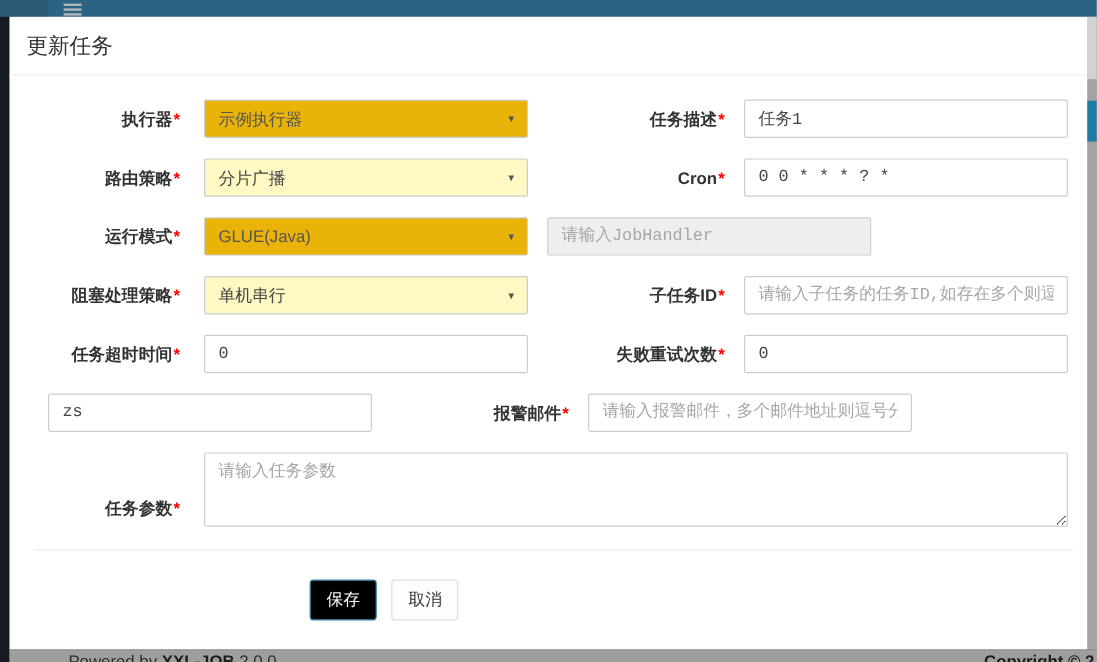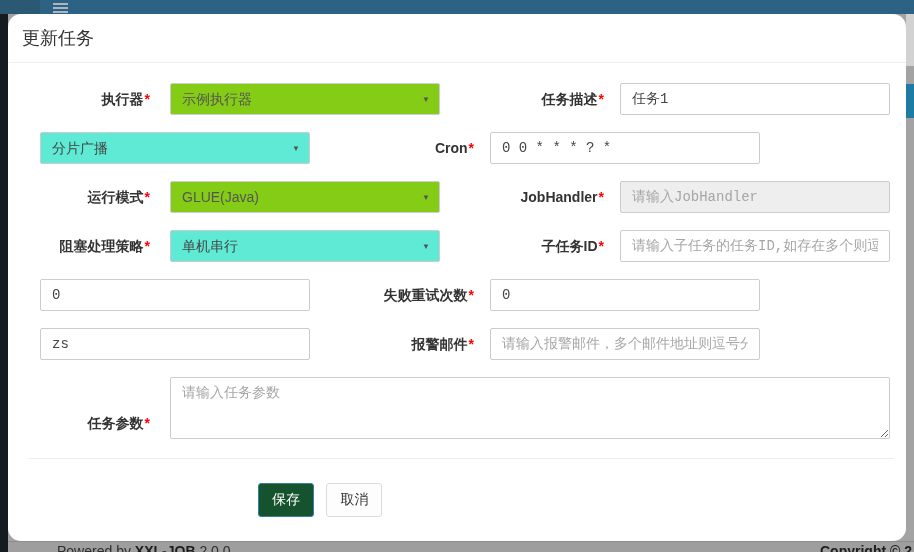--- a/index.html
+++ b/index.html
@@ -20,49 +20,49 @@
   .backdrop-right-light { position:absolute; left:906px; top:14px; width:8px; height:52px; background:#d2d2d2; }
   .bg-blue-frag { position:absolute; left:903px; top:84px; width:11px; height:34px; background:#1e7ca4; border-radius:3px 0 0 3px; }
 
   
   .footer { position:absolute; left:8px; top:541px; width:906px; height:11px; background:#9e9e9e; border-top:1px solid #8d8d8d; }
   .footer-powered { position:absolute; left:49px; top:1px; font-size:14px; color:#2e2e2e; white-space:nowrap; }
   .footer-powered b { color:#1d1d1d; }
   .footer-copyright { position:absolute; left:812px; top:1px; font-size:14px; font-weight:bold; color:#1d1d1d; white-space:nowrap; }
 
   
-  .modal { position:absolute; left:8px; top:14px; width:898px; height:527px; background:#fff;border-radius:13px; }
+  .modal { position:absolute; left:8px; top:14px; width:898px; height:527px; background:#fff; }
   .modal-title { height:49px; line-height:49px; padding-left:14px; font-size:18px; color:#333; border-bottom:1px solid #eee; }
 
   .form { padding:20px 0 0 12px; }
   .frow { display:flex; align-items:center; margin-bottom:17px; height:32px; }
   .frow.tall { height:62px; align-items:flex-end; }
   .lbl { width:130px; text-align:right; font-weight:bold; font-size:14px; color:#333; line-height:32px; white-space:nowrap; }
   .lbl .req { color:#ff0000; margin-left:1px; font-weight:bold; }
   .lbl.rlbl { width:164px;text-align:right; }
   .ctrl { margin-left:20px; width:270px; position:relative; }
   .ctrl.rctrl { margin-left:16px; }
   .ctrl.wide { width:633px;margin-top:36px; }
 
-  .selbox { width:270px; height:32px; border:1px solid #ccc; border-radius:2px; background:#5eead4;
+  .selbox { width:270px; height:32px; border:1px solid #ccc; border-radius:2px; background:#fef9c3;
             font-size:14px; color:#444; line-height:30px; padding-left:11px; position:relative; cursor:default; }
-  .selbox.disabled { background:#84cc16; color:#555; }
+  .selbox.disabled { background:#eab308; color:#555; }
   .selbox .caret { position:absolute; right:9px; top:1px; line-height:30px; font-size:8px; color:#555; }
 
   .txt { width:270px; height:32px; border:1px solid #ccc; border-radius:2px; padding:0 11px;
          font-size:14px; color:#444; font-family:Liberation Mono, monospace; background:#fff; outline:none; }
   .txt:disabled { background:#eee; color:#555; }
   .txtarea { width:720px; height:62px; border:1px solid #ccc; border-radius:2px; padding:6px 11px;
              font-size:14px; color:#444; font-family:inherit; resize:both; outline:none; display:block; }
   ::placeholder { color:#a6a6a6; opacity:1; }
 
   .form-hr { border:none; border-top:1px solid #eee; margin:19px 12px 0 8px; }
   .btn-row { margin:24px 0 0 238px; }
   .btn { height:34px; padding:0 13px; font-size:14px; border-radius:3px; cursor:pointer; font-family:inherit; }
-  .btn-save { background:#14532d; border:1px solid #367fa9; color:#fff; }
+  .btn-save { background:#000000; border:1px solid #367fa9; color:#fff; }
   .btn-cancel { background:#fdfdfd; border:1px solid #ddd; color:#333; margin-left:8px; }
 </style>
 </head>
 <body>
 
 <div class="topbar">
   <div class="logo-area"></div>
   <div class="hamburger">
     <div class="bar"></div>
       <div class="bar"></div>
@@ -89,52 +89,53 @@
       <div class="ctrl">
         <div class="selbox disabled"><span>示例执行器</span><span class="caret">▼</span></div>
       </div>
       <div class="lbl rlbl"><span>任务描述</span><span class="req">*</span></div>
       <div class="ctrl rctrl">
         <input class="txt" value="任务1" style="">
       </div>
     </div>
 
     <div class="frow">
+      <div class="lbl"><span>路由策略</span><span class="req">*</span></div>
       <div class="ctrl">
         <div class="selbox"><span>分片广播</span><span class="caret">▼</span></div>
       </div>
       <div class="lbl rlbl"><span>Cron</span><span class="req">*</span></div>
       <div class="ctrl rctrl">
         <input class="txt" value="0 0 * * * ? *" style="">
       </div>
     </div>
 
     <div class="frow">
       <div class="lbl"><span>运行模式</span><span class="req">*</span></div>
       <div class="ctrl">
         <div class="selbox disabled"><span>GLUE(Java)</span><span class="caret">▼</span></div>
       </div>
-      <div class="lbl rlbl"><span>JobHandler</span><span class="req">*</span></div>
       <div class="ctrl rctrl">
         <input class="txt" disabled="" placeholder="请输入JobHandler" style="">
       </div>
     </div>
 
     <div class="frow">
       <div class="lbl"><span>阻塞处理策略</span><span class="req">*</span></div>
       <div class="ctrl">
         <div class="selbox"><span>单机串行</span><span class="caret">▼</span></div>
       </div>
       <div class="lbl rlbl"><span>子任务ID</span><span class="req">*</span></div>
       <div class="ctrl rctrl">
         <input class="txt" placeholder="请输入子任务的任务ID,如存在多个则逗号分隔" style="">
       </div>
     </div>
 
     <div class="frow">
+      <div class="lbl"><span>任务超时时间</span><span class="req">*</span></div>
       <div class="ctrl">
         <input class="txt" value="0" style="">
       </div>
       <div class="lbl rlbl"><span>失败重试次数</span><span class="req">*</span></div>
       <div class="ctrl rctrl">
         <input class="txt" value="0" style="">
       </div>
     </div>
 
     <div class="frow">

